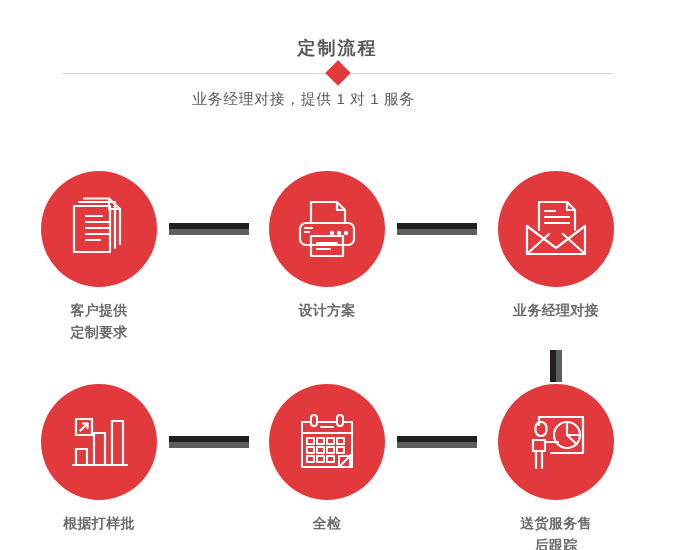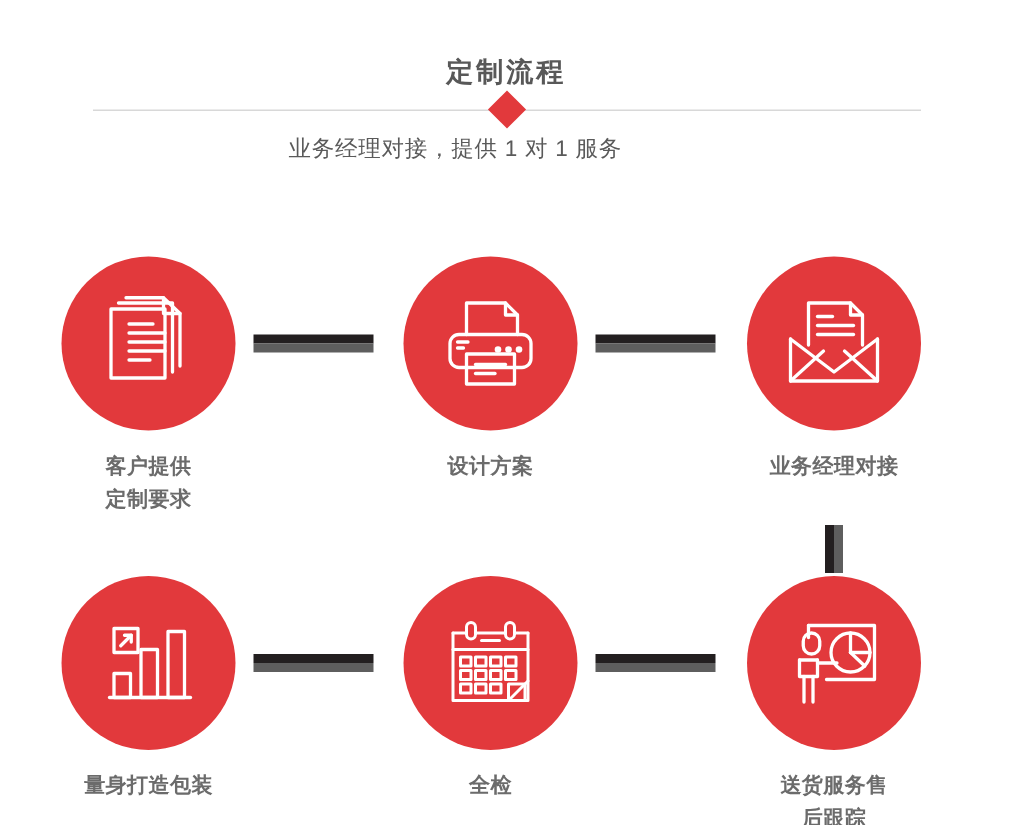--- a/index.html
+++ b/index.html
@@ -191,21 +191,21 @@
             <path d="M12.5 19.5 L19.5 12.5"></path>
             <path d="M15 12.5 H19.5 V17"></path>
             <rect x="8" y="38" width="11" height="16"></rect>
             <rect x="26" y="22" width="11" height="32"></rect>
             <rect x="44" y="10" width="11" height="44"></rect>
             <path d="M5 54 H59"></path>
           </svg>
         </span>
       </div>
       <div class="label">
-        <span>量身打造包装</span>
+        <span>根据打样批</span>
       </div>
     </div>
 
     <div class="node n5">
       <div class="circle">
         <span>
           <svg width="62" height="62" viewBox="0 0 62 62" fill="none" stroke="#ffffff" stroke-width="2" stroke-linejoin="round" stroke-linecap="round">
             <rect x="15" y="4" width="6" height="11" rx="3"></rect>
             <rect x="41" y="4" width="6" height="11" rx="3"></rect>
             <path d="M6 11 H15"></path>

